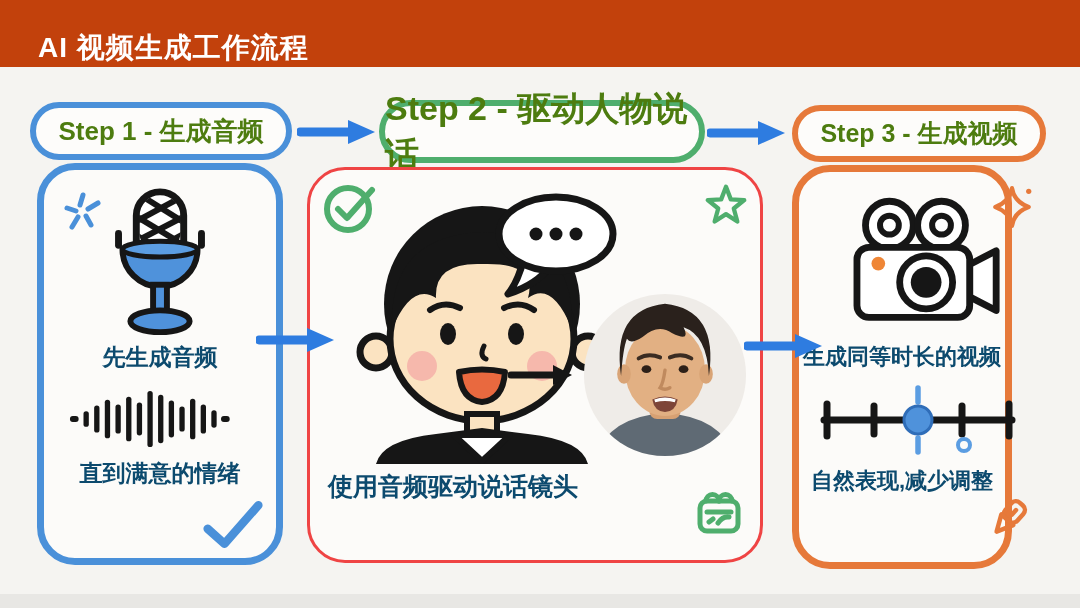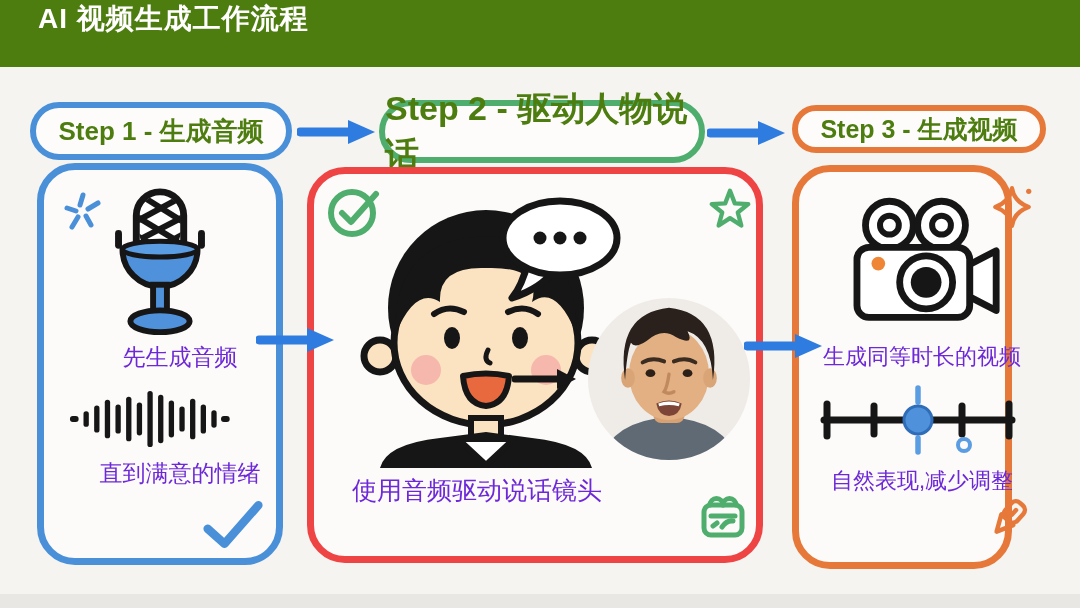--- a/index.html
+++ b/index.html
@@ -1,37 +1,37 @@
 <!DOCTYPE html>
 <html><head>
 <meta charset="utf-8">
 <style>
   html,body{margin:0;padding:0;}
   body{font-family:"Liberation Sans","DejaVu Sans",sans-serif;background:#e9e8e5;}
   .stage{position:relative;width:1080px;height:608px;background:#f5f4f1;overflow:hidden;}
   
-  .header{position:absolute;left:0;top:0;width:1080px;height:67px;background:#4d7c0f;display:flex;align-items:flex-start;}
+  .header{position:absolute;left:0;top:0;width:1080px;height:67px;background:#c2410c;display:flex;align-items:flex-end;}
   .header .title{color:#fff;font-size:28px;font-weight:bold;margin-left:38px;letter-spacing:1px;}
   .footer-strip{position:absolute;left:0;bottom:0;width:1080px;height:14px;background:#e8e7e4;}
   
   .pill{position:absolute;background:#fdfcfa;display:flex;align-items:center;justify-content:center;box-sizing:border-box;}
   .pill span{font-weight:bold;color:#4d7c0f;}
   .pill-1{left:30px;top:102px;width:262px;height:58px;border:6px solid #4a90d9;border-radius:30px;}
   .pill-1 span{font-size:26px;}
   .pill-2{left:379px;top:100px;width:326px;height:63px;border:6px solid #4fae6d;border-radius:32px;}
   .pill-2 span{font-size:34px;}
-  .pill-3{left:792px;top:105px;width:254px;height:48px;border:6px solid #e6793a;border-radius:29px;}
+  .pill-3{left:792px;top:105px;width:254px;height:57px;border:6px solid #e6793a;border-radius:29px;}
   .pill-3 span{font-size:25px;}
   
   .stepbox{position:absolute;background:#fcfbf9;box-sizing:border-box;border-radius:38px;}
   .box-1{left:37px;top:163px;width:246px;height:402px;border:7px solid #4a90d9;}
-  .box-2{left:307px;top:167px;width:456px;height:396px;border:7px solid #ef4444;}
+  .box-2{left:307px;top:167px;width:456px;height:396px;border:3px solid #ef4444;}
   .box-3{left:792px;top:165px;width:220px;height:404px;border:7px solid #e6793a;}
   .stepbox .abs{position:absolute;}
-  .caption{position:absolute;width:100%;text-align:center;color:#6d28d9;font-weight:400;margin-left:20px;}
+  .caption{position:absolute;width:100%;text-align:center;color:#0c4a6e;font-weight:700;}
   .cap-23{font-size:23px;}
   .cap-25{font-size:25px;}
   .cap-22{font-size:22px;}
   .cap-left{text-align:left;}
   
   .flow-arrow{position:absolute;z-index:5;}
   svg{display:block;}
 </style>
 </head>
 <body>

